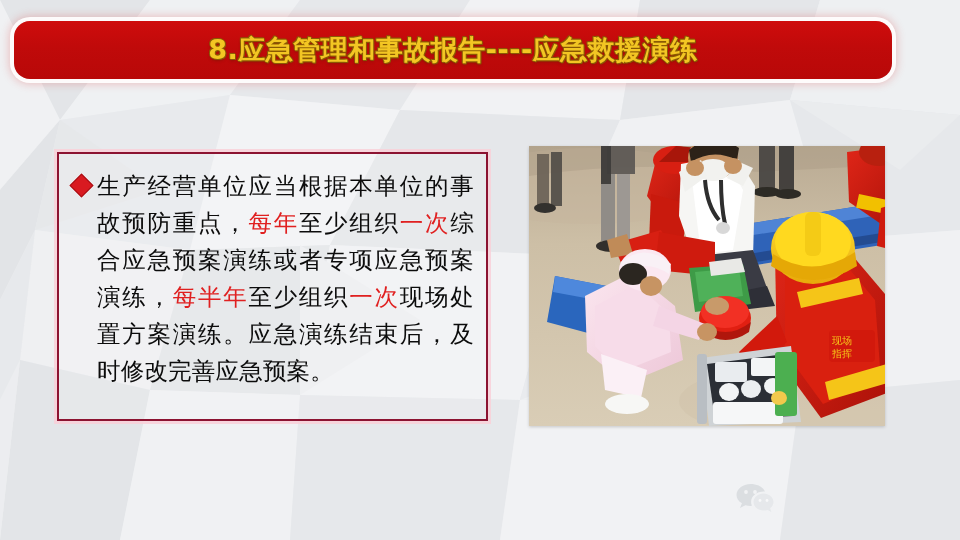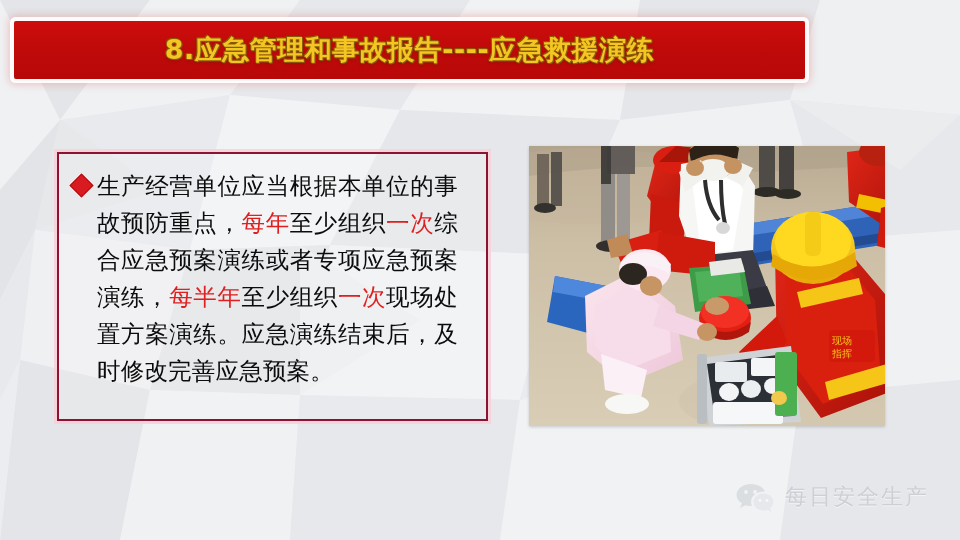--- a/index.html
+++ b/index.html
@@ -26,23 +26,23 @@
     width: 960px;
     height: 540px;
     z-index: 0;
   }
 
   
   #title-bar {
     position: absolute;
     left: 14px;
     top: 21px;
-    width: 791px;
+    width: 878px;
     height: 58px;
-    border-radius: 2px;
+    border-radius: 16px;
     background: linear-gradient(180deg, #cf0c0c 0%, #c00a0a 45%, #b80808 100%);
     box-shadow: 0 0 0 4px rgba(255,255,255,0.92),
                 0 0 9px 5px rgba(214, 60, 60, 0.28);
     display: flex;
     align-items: center;
     justify-content: center;
     z-index: 3;
   }
 
   #title-text {
@@ -63,21 +63,21 @@
   #text-box {
     position: absolute;
     left: 57px;
     top: 152px;
     width: 431px;
     height: 269px;
     border: 2px solid #8c1331;
     background: rgba(255,255,255,0.12);
     box-shadow: 0 0 0 3px rgba(249, 208, 216, 0.85);
     z-index: 3;
-    padding: 14px 28px 10px 10px;
+    padding: 14px 12px 10px 10px;
   }
 
   #bullet-row {
     display: flex;
     align-items: flex-start;
   }
 
   #bullet-marker {
     flex: 0 0 auto;
     width: 17px;
@@ -360,16 +360,15 @@
                C16.4,22.6 16.1,21.3 16.1,20 C16.1,14.2 21.8,9.6 28.9,9.6
                C29.2,9.6 29.6,9.6 29.9,9.7 C28.6,5.3 22.7,2 15.5,2 Z" fill="#d3d7db"></path>
       <circle cx="11" cy="10" r="1.9" fill="#f2f3f5"></circle>
       <circle cx="20" cy="10" r="1.9" fill="#f2f3f5"></circle>
       <path d="M38.5,20 C38.5,15.3 34,11.5 28.5,11.5 C23,11.5 18.5,15.3 18.5,20
                C18.5,24.7 23,28.5 28.5,28.5 C29.9,28.5 31.3,28.3 32.5,27.9
                L36.5,30 L35.1,26.3 C37.2,24.8 38.5,22.6 38.5,20 Z" fill="#e2e5e8"></path>
       <circle cx="25" cy="18.5" r="1.4" fill="#fbfbfc"></circle>
       <circle cx="32" cy="18.5" r="1.4" fill="#fbfbfc"></circle>
     </svg>
-    <span id="watermark-text">每日安全生产</span>
   </div>
 
 </div>
 
 </body></html>

